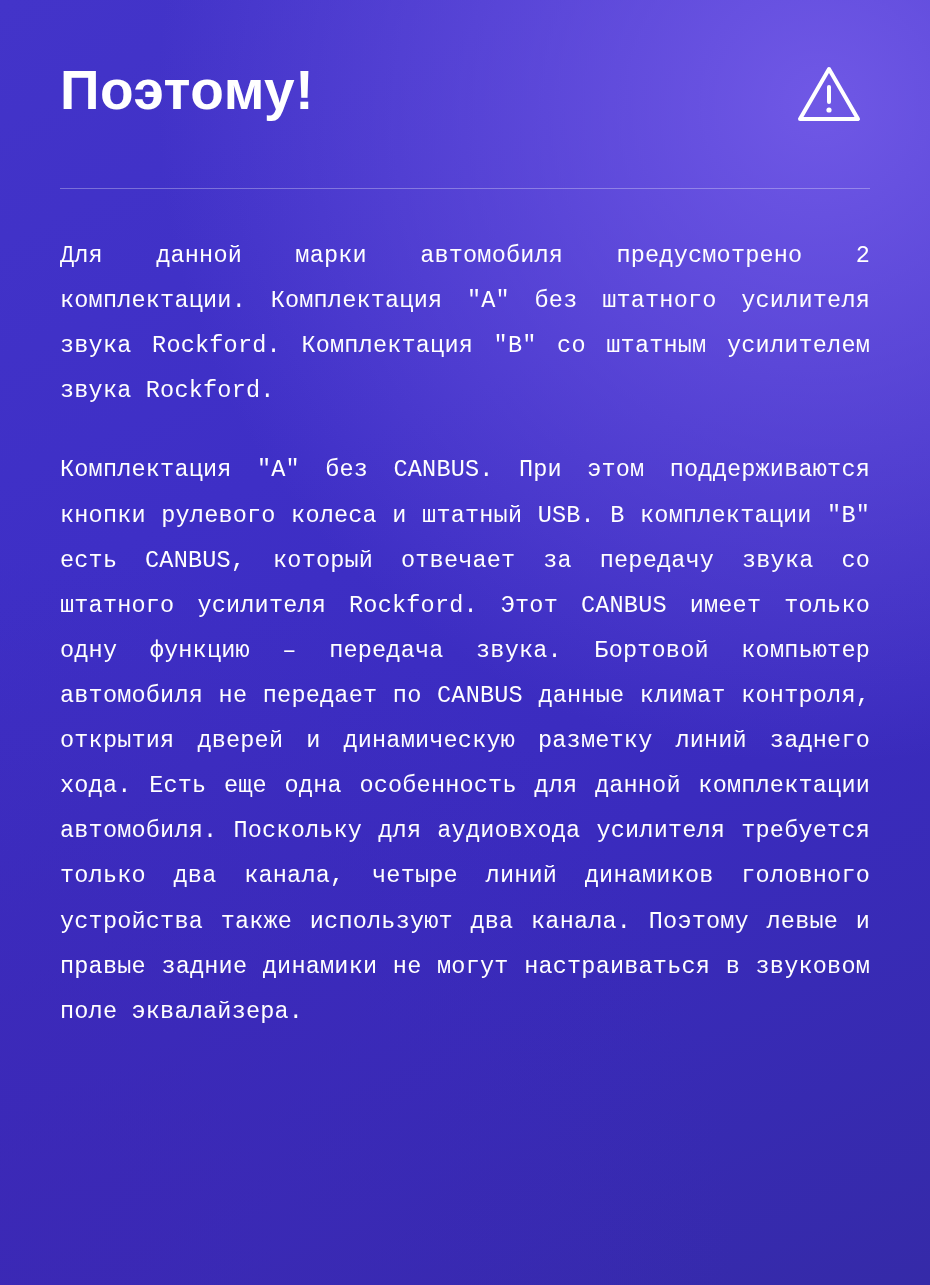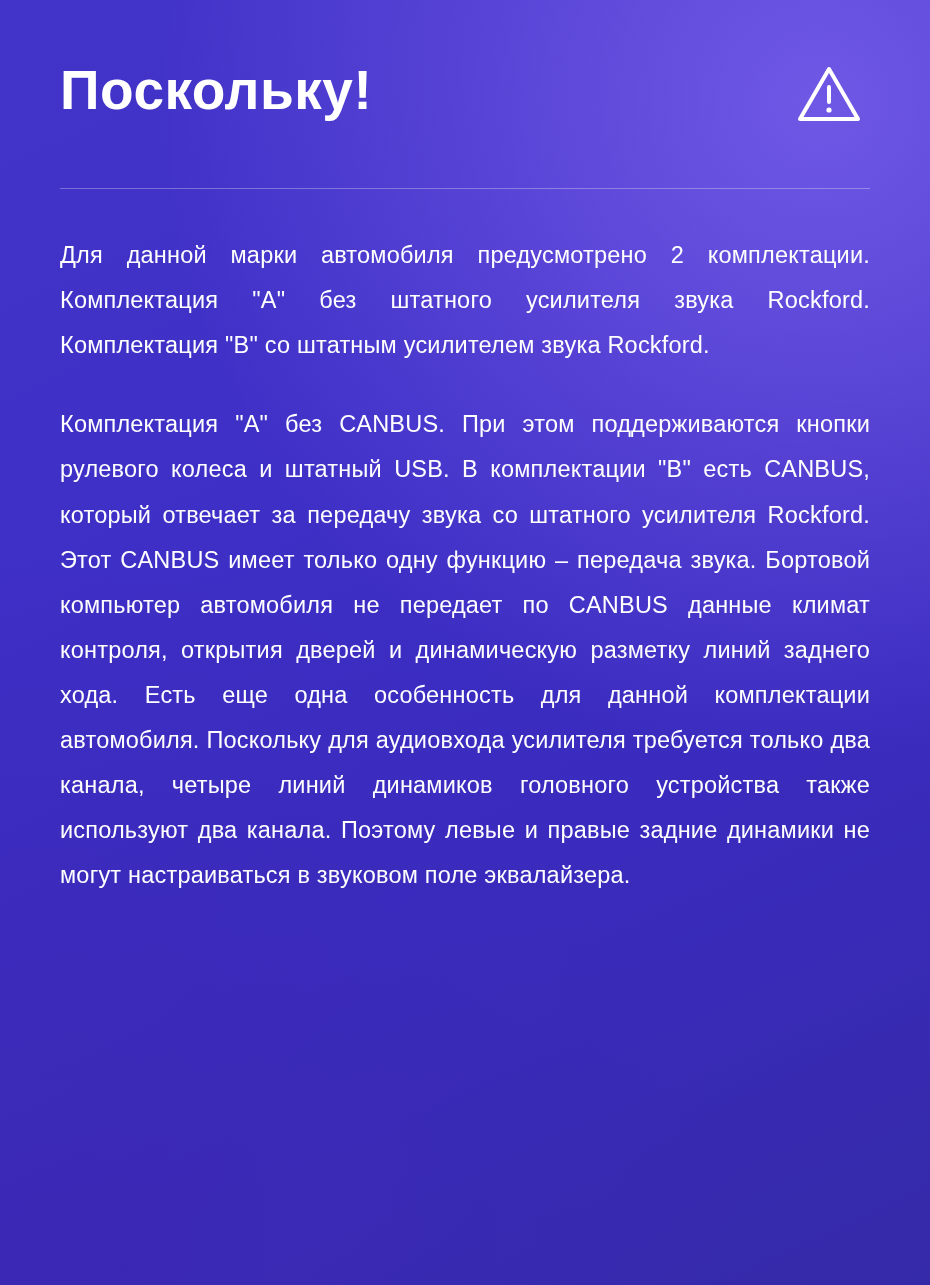--- a/index.html
+++ b/index.html
@@ -43,20 +43,21 @@
     margin-right: 8px;
     flex: 0 0 auto;
   }
   .rule {
     margin-top: 60px;
     height: 1px;
     background: rgba(255,255,255,0.30);
   }
   .content {
     margin-top: 44px;
+    font-family: Liberation Mono, monospace;
   }
   p.para {
     margin: 0 0 34px 0;
     font-size: 23.5px;
     line-height: 1.92;
     color: #ffffff;
     text-align: justify;
     letter-spacing: 0.2px;
     font-weight: 500;
   }
@@ -66,21 +67,21 @@
   p.para:last-child {
     margin-bottom: 0;
   }
 </style>
 </head>
 <body>
 
 <div class="page">
 
   <div class="header">
-    <h1 class="title">Поскольку!</h1>
+    <h1 class="title">Поэтому!</h1>
     <span class="warn-icon">
       <svg width="66" height="60" viewBox="0 0 66 60" fill="none" xmlns="http://www.w3.org/2000/svg">
         <path d="M33 5 L62 55 L4 55 Z" stroke="#ffffff" stroke-width="4" stroke-linejoin="round" fill="none"></path>
         <rect x="31" y="21" width="4" height="19" rx="2" fill="#ffffff"></rect>
         <circle cx="33" cy="46" r="2.6" fill="#ffffff"></circle>
       </svg>
     </span>
   </div>
 
   <div class="rule"></div>

